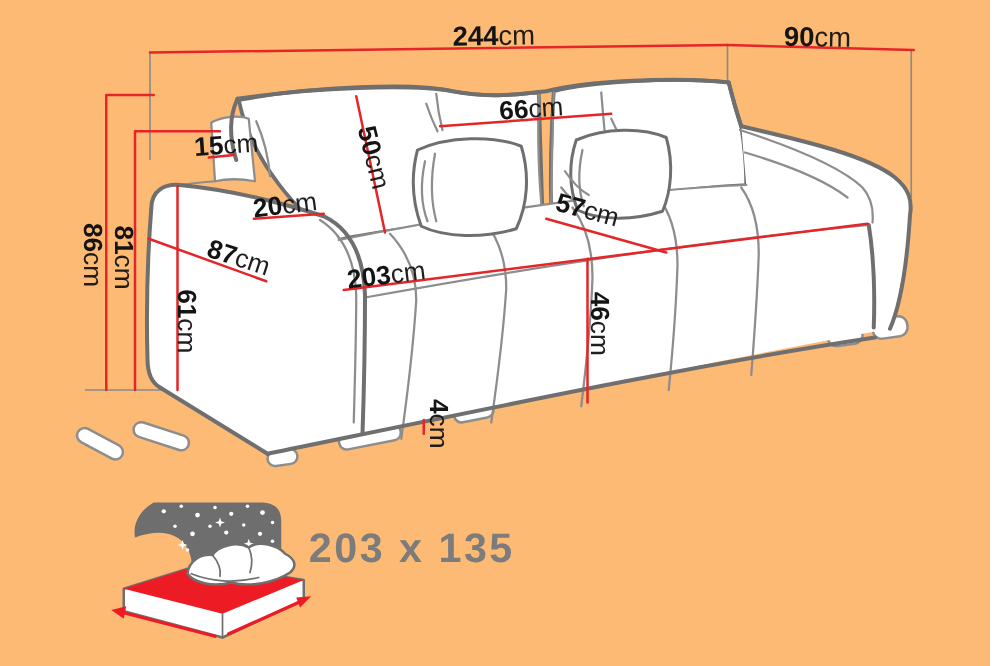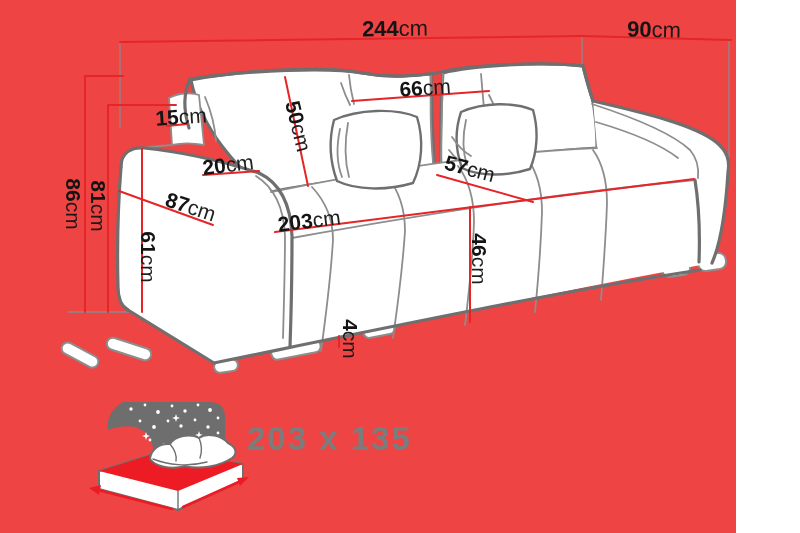--- a/index.html
+++ b/index.html
@@ -6,21 +6,21 @@
     --c-red:#e52528;
     --c-outline:#6f6f6f;
     --c-inner:#8d8d8d;
     --c-label:#141414;
     --c-sleep:#7c7c7c;
     --c-icon:#6e6e6e;
     --c-mattress:#ed1c24;
   }
   html,body{margin:0;padding:0;background:#ffffff;}
   .stage{
-    position:relative;width:736px;height:533px;background:#ef4444;overflow:hidden;
+    position:relative;width:792px;height:533px;background:#fdba74;overflow:hidden;
     font-family:"Liberation Sans",sans-serif;
   }
   svg{position:absolute;left:0;top:0;}
   
   .sil{fill:#ffffff;stroke:none;}
   .heavy{fill:none;stroke:var(--c-outline);stroke-width:3.2;stroke-linecap:round;stroke-linejoin:round;}
   .light{fill:none;stroke:var(--c-inner);stroke-width:1.8;stroke-linecap:round;stroke-linejoin:round;}
   .fillw{fill:#ffffff;}
   .cushion{fill:#ffffff;stroke:var(--c-outline);stroke-width:3;stroke-linejoin:round;}
   .pillow{fill:#ffffff;stroke:var(--c-outline);stroke-width:2.4;stroke-linejoin:round;}

